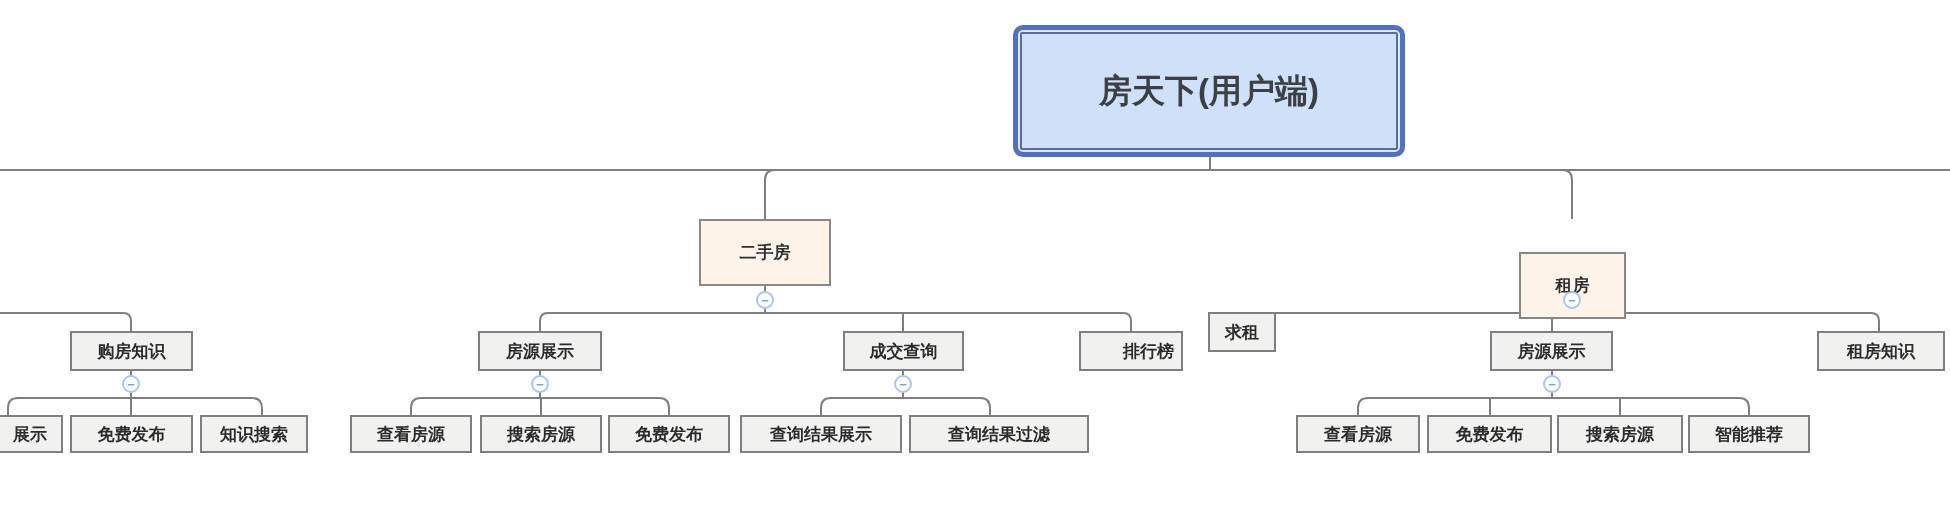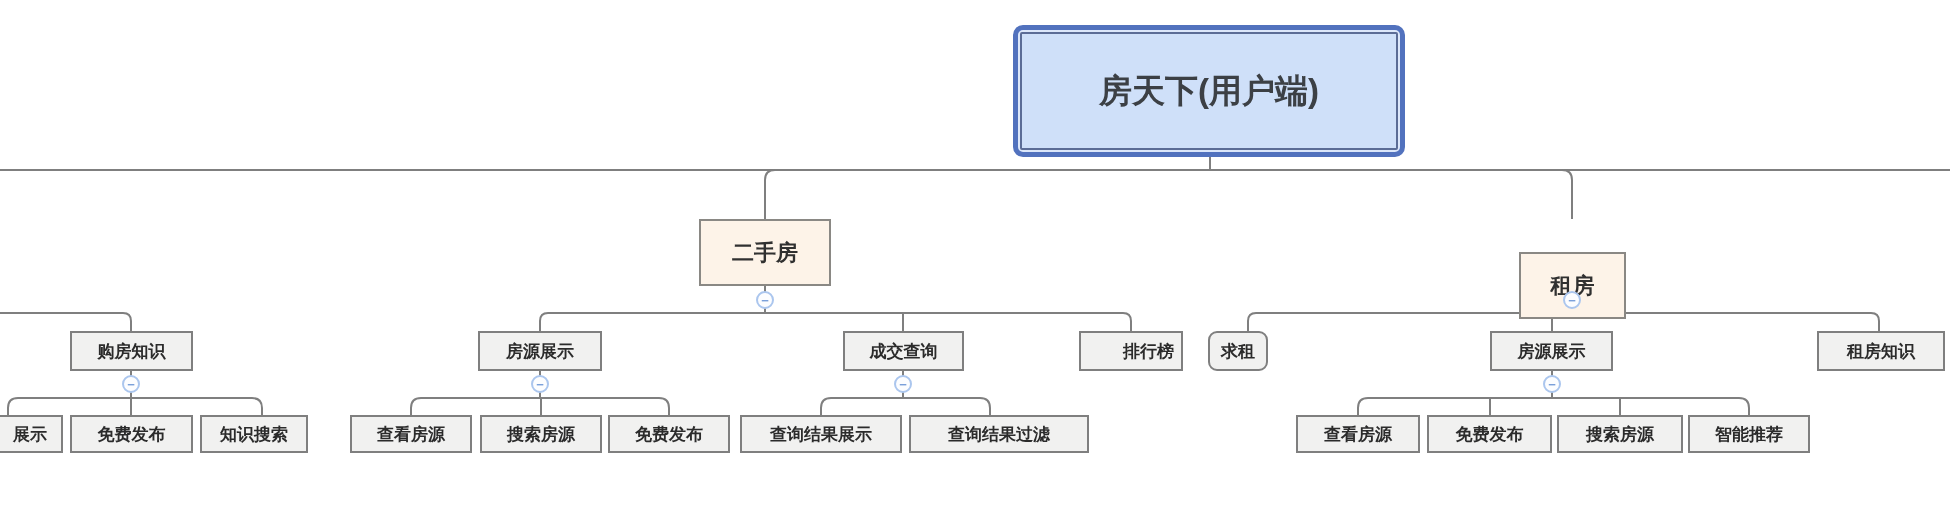--- a/index.html
+++ b/index.html
@@ -32,30 +32,30 @@
   }
   .root-inner{
     flex:1;display:flex;align-items:center;justify-content:center;
     border:2px solid #5b6c96;border-radius:2px;
     background:#cfe0f9;color:#3c4045;
     font-size:33px;font-weight:700;white-space:nowrap;
   }
   
   .branch{
     background:#fdf3e8;border:2px solid #8a8884;
-    color:#303030;font-size:22px;
+    color:#303030;font-size:17px;
   }
   .n-secondhand{left:699px;top:219px;width:132px;height:67px;}
   .n-rent{left:1519px;top:219px;width:107px;height:67px;margin-top:33px;}
   
   .n-buyknow{left:70px;top:331px;width:123px;height:40px;}
   .n-shlisting{left:478px;top:331px;width:124px;height:40px;}
   .n-dealquery{left:843px;top:331px;width:121px;height:40px;}
   .n-ranking{left:1079px;top:331px;width:104px;height:40px;padding-left:35px;}
-  .n-rentseek{left:1208px;top:331px;width:60px;height:40px;border-radius:9px;}
+  .n-rentseek{left:1208px;top:312px;width:68px;height:40px;}
   .n-rentlisting{left:1490px;top:331px;width:123px;height:40px;}
   .n-rentknow{left:1817px;top:331px;width:128px;height:40px;}
   
   .lvl3{top:415px;height:38px;}
   .n-clipdisplay{left:-55px;top:415px;width:118px;height:38px;justify-content:flex-end;padding-right:14px;}
   .n-guess{left:70px;width:123px;}
   .n-ksearch{left:200px;width:108px;}
   .n-shview{left:350px;width:122px;}
   .n-shsearch{left:480px;width:122px;}
   .n-shfree{left:608px;width:122px;}

